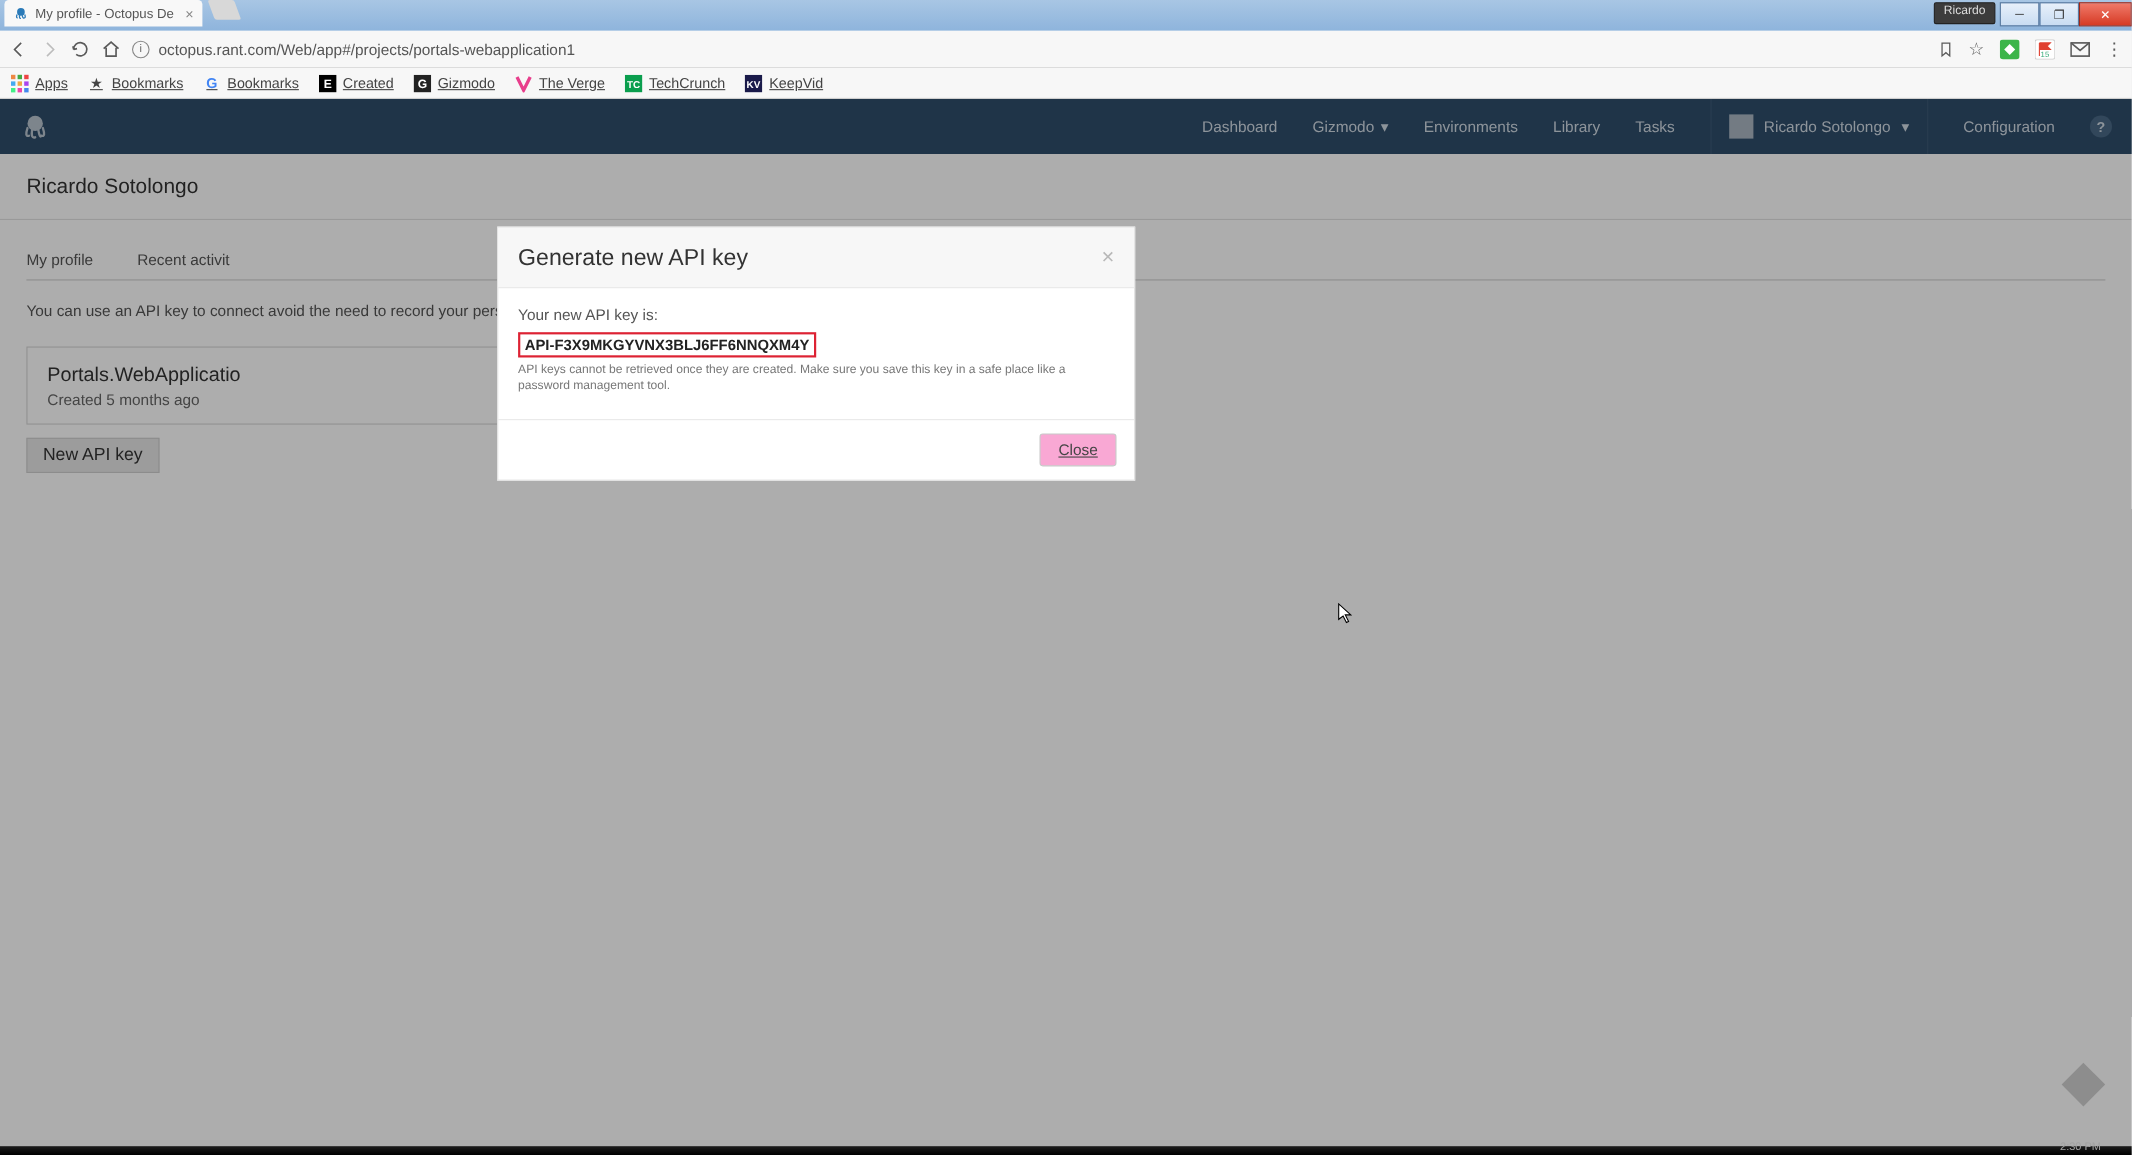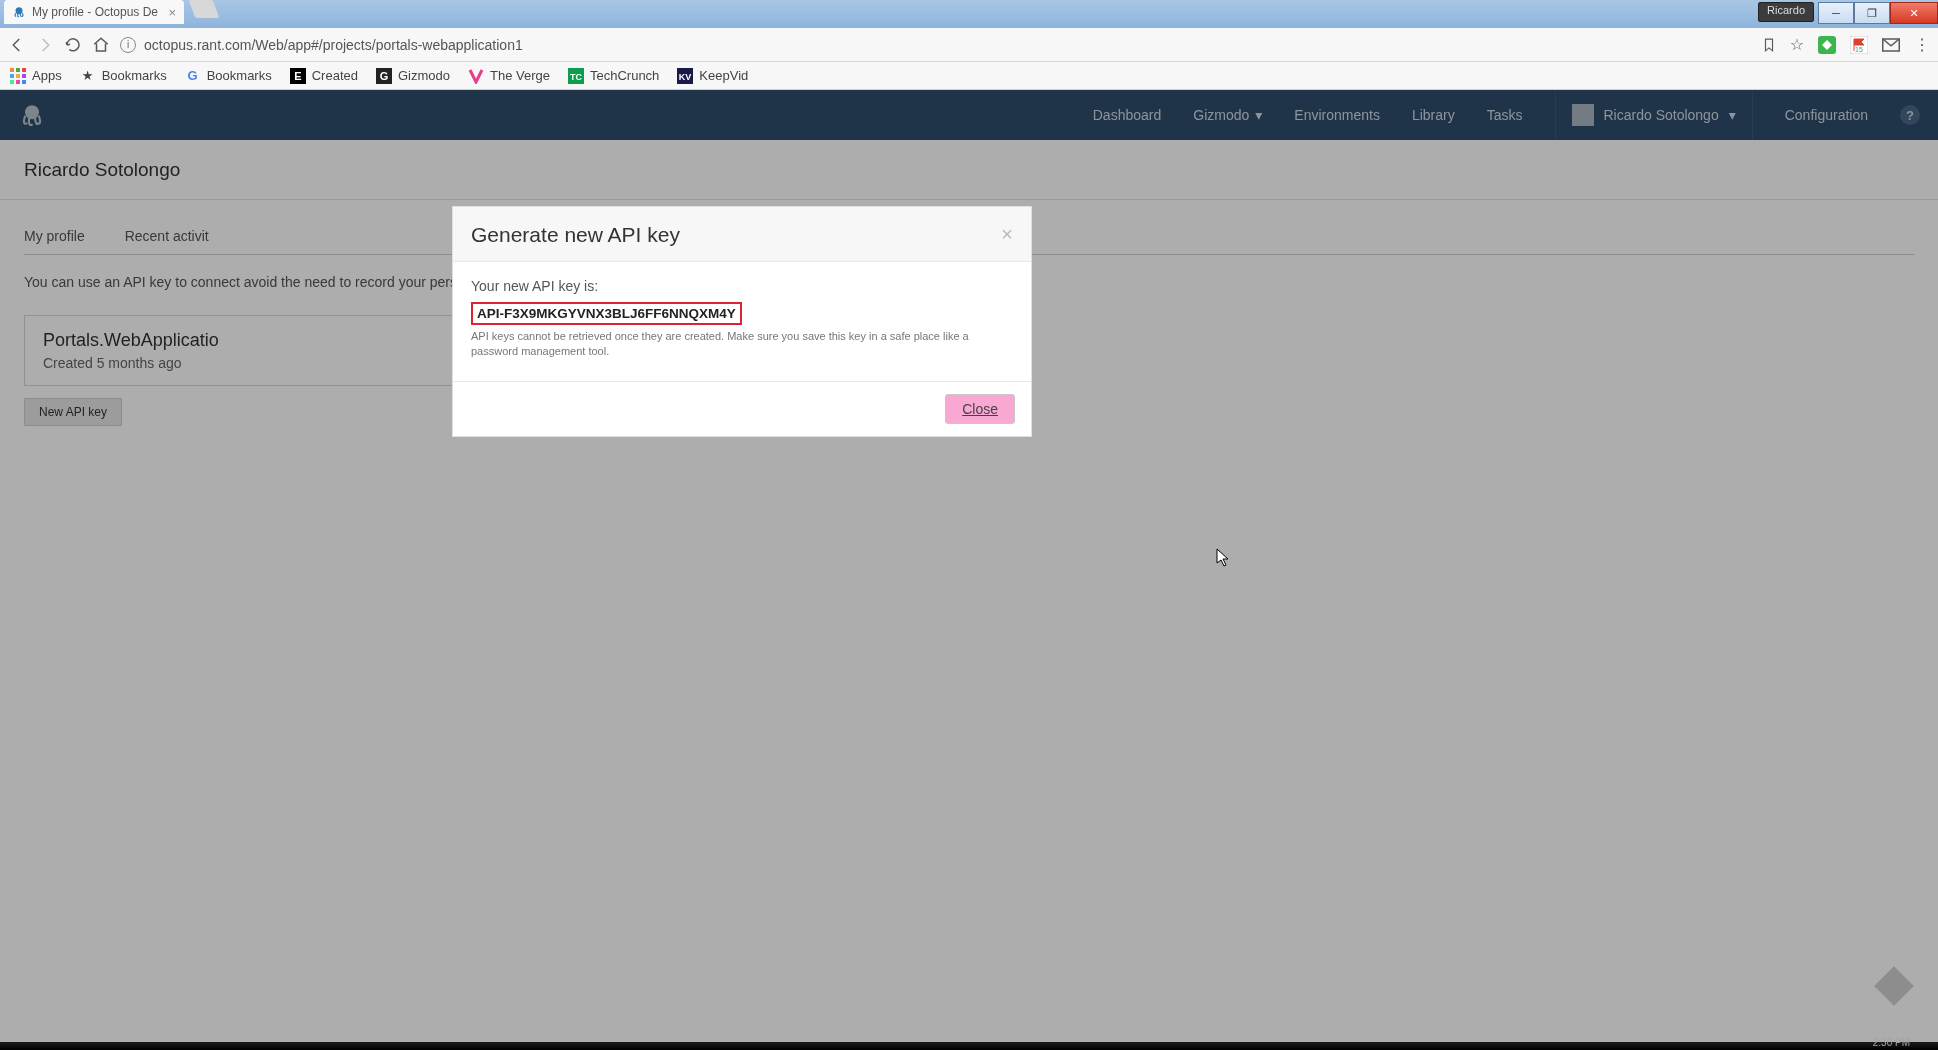--- a/index.html
+++ b/index.html
@@ -20,21 +20,21 @@
 
 .chrome-toolbar { height:34px; background:#f7f7f7; border-bottom:1px solid #d9d9d9; display:flex; align-items:center; padding:0 8px; gap:10px; }
 .nav-icon { width:18px; height:18px; display:flex; align-items:center; justify-content:center; color:#5a5a5a; }
 .nav-icon.dim { color:#bdbdbd; }
 .omnibox { flex:1; display:flex; align-items:center; gap:8px; font-size:14px; color:#555; }
 .omnibox .info-icon { width:16px;height:16px;border:1px solid #888;border-radius:50%;display:flex;align-items:center;justify-content:center;font-size:10px;color:#666; }
 .right-icons { display:flex; align-items:center; gap:14px; color:#5a5a5a; }
 
 
 .bookmarks-bar { height:28px; background:#f7f7f7; border-bottom:1px solid #cfcfcf; display:flex; align-items:center; padding:0 10px; gap:18px; font-size:13px; color:#444; }
-.bm-item { display:flex; align-items:center; gap:6px; }
+.bm-item { display:flex; align-items:center; gap:6px;text-decoration:underline; }
 .bm-icon { width:16px; height:16px; display:flex; align-items:center; justify-content:center; }
 .apps-grid { display:grid; grid-template-columns:repeat(3,4px); grid-template-rows:repeat(3,4px); gap:2px; }
 .apps-grid span:nth-child(1){background:#e84;} .apps-grid span:nth-child(2){background:#4a4;} .apps-grid span:nth-child(3){background:#e44;}
 .apps-grid span:nth-child(4){background:#4ae;} .apps-grid span:nth-child(5){background:#ea4;} .apps-grid span:nth-child(6){background:#a4e;}
 .apps-grid span:nth-child(7){background:#4e8;} .apps-grid span:nth-child(8){background:#e4a;} .apps-grid span:nth-child(9){background:#48e;}
 .apps-grid span { width:4px; height:4px; }
 
 
 .page-root { position:relative; height: calc(1050px - 28px - 34px - 28px); }
 .dim-overlay { position:absolute; inset:0; background:rgba(0,0,0,.32); z-index:50; }
@@ -57,21 +57,21 @@
 .avatar-box { width:200px; height:200px; border:1px solid #e2e2e2; border-radius:8px; display:flex; align-items:center; justify-content:center; }
 .avatar-caption { font-size:13px; color:#555; margin-top:18px; }
 .avatar-caption a { color:#2a6fb5; text-decoration:none; }
 .main-col { flex:1; }
 .tabs-row { display:flex; gap:40px; border-bottom:1px solid #cfcfcf; font-size:14px; color:#555; }
 .tab { padding:10px 0; }
 .desc-text { font-size:14px; color:#555; padding:18px 0 22px; line-height:1.4; }
 .key-card { border:1px solid #d6d6d6; padding:14px 18px; width:680px; }
 .key-card-title { font-size:18px; color:#333; }
 .key-card-sub { font-size:14px; color:#666; margin-top:4px; }
-.new-key-btn { display:inline-block; background:#e6e6e6; border:1px solid #cfcfcf; padding:6px 14px; font-size:12px; color:#333; margin-top:12px; }
+.new-key-btn { display:inline-block; background:#e6e6e6; border:1px solid #cfcfcf; padding:6px 14px; font-size:16px; color:#333; margin-top:12px; }
 
 
 .modal { position:absolute; left:452px; top:116px; width:580px; background:#fff; z-index:100; box-shadow:none; border:1px solid #e0e0e0; }
 .modal-header { padding:16px 18px 14px; border-bottom:1px solid #e8e8e8; display:flex; align-items:flex-start; background:#f7f7f7; }
 .modal-title { font-size:21px; color:#333; font-weight:400; }
 .modal-close-x { margin-left:auto; color:#b8b8b8; font-size:20px; cursor:pointer; }
 .modal-body { padding:16px 18px 22px; font-size:14px; color:#555; }
 .api-key-box { border:2px solid #d23; padding:2px 4px; display:inline-block; margin:8px 0 4px; font-weight:bold; color:#222; font-size:13.5px; }
 .modal-help { font-size:11px; color:#777; line-height:1.35; }
 .modal-footer { border-top:1px solid #e8e8e8; padding:12px 16px; text-align:right; }

